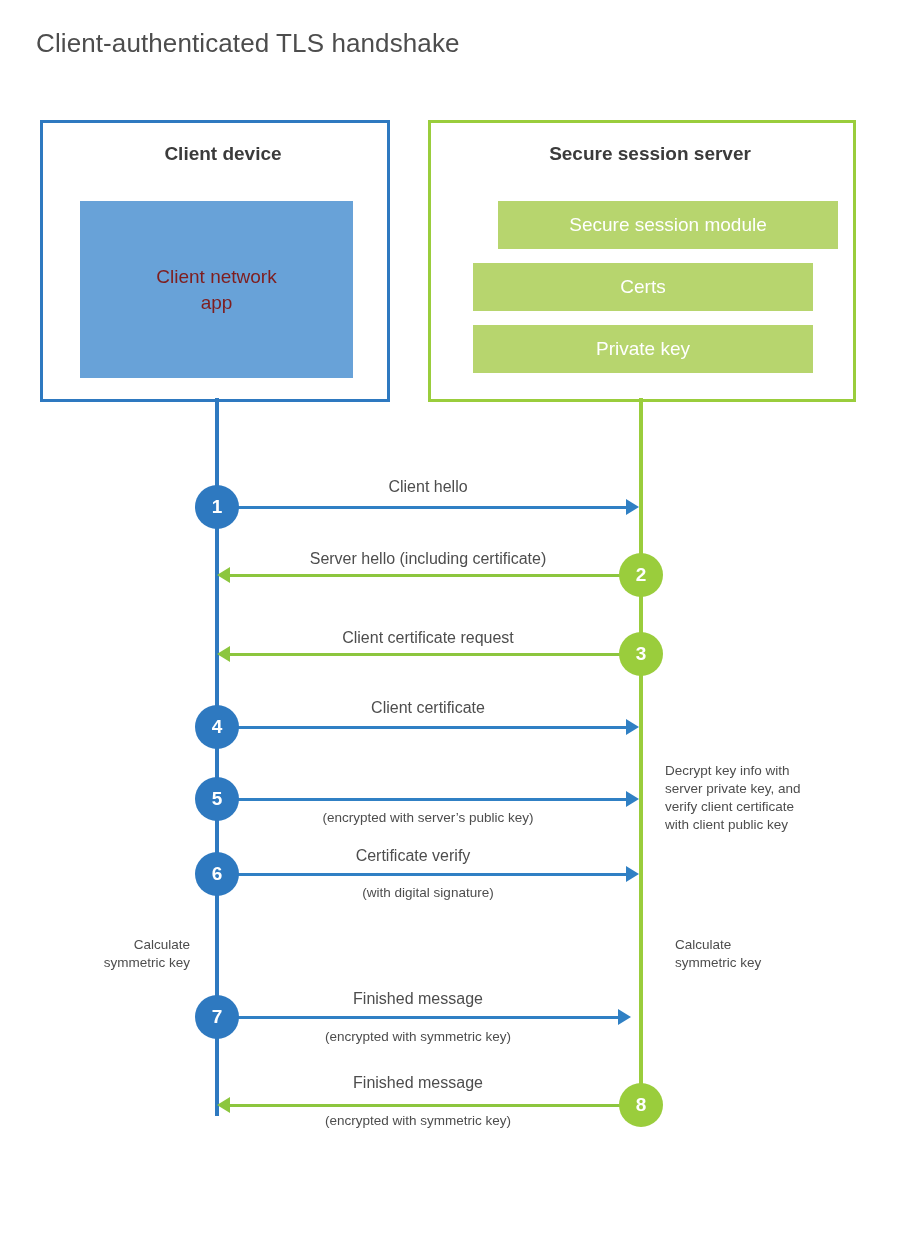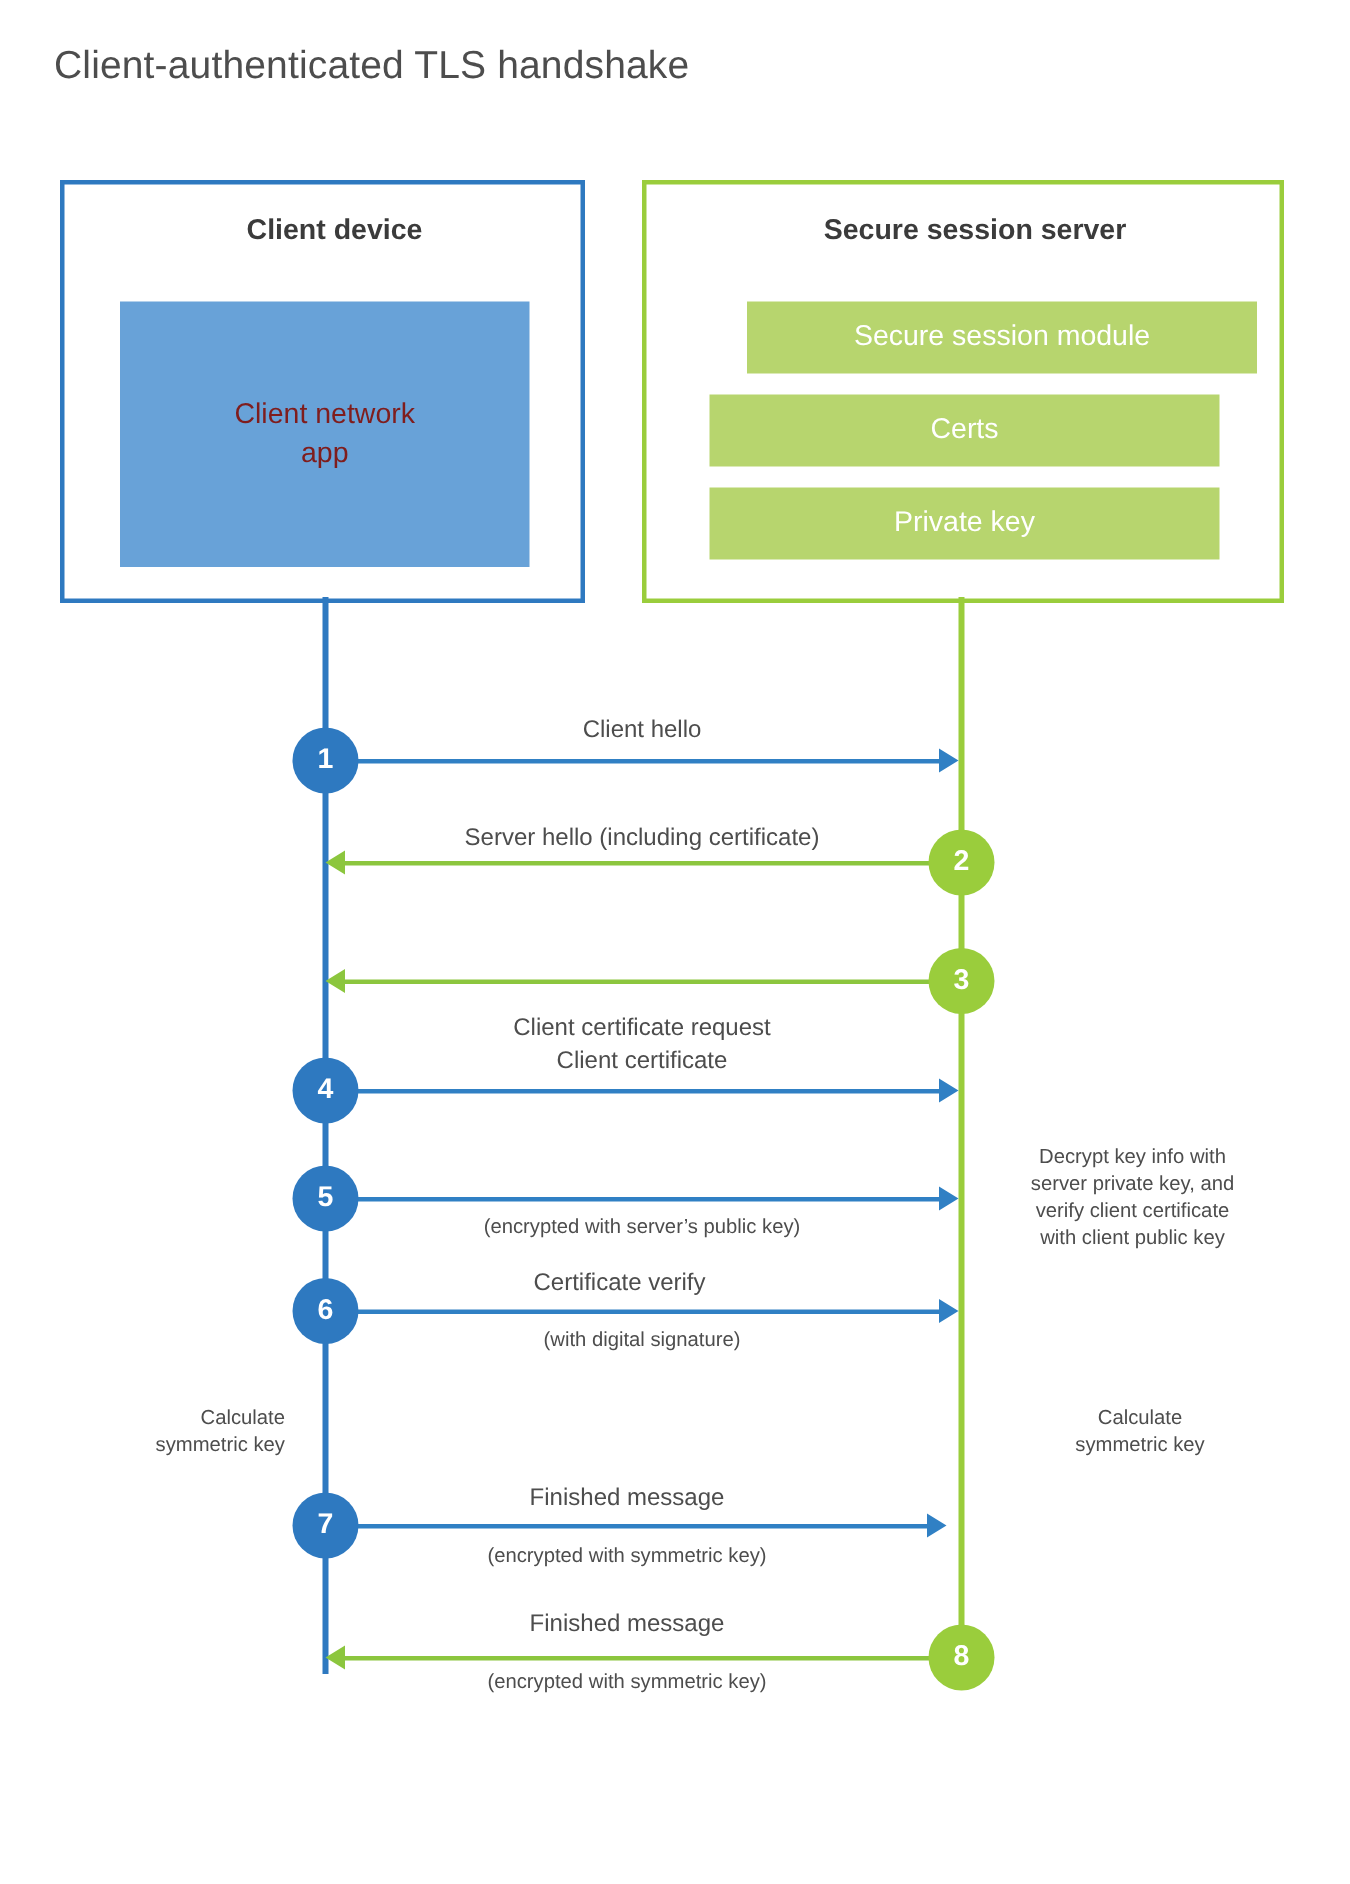--- a/index.html
+++ b/index.html
@@ -170,21 +170,21 @@
 
   
   .side-note {
     position: absolute;
     font-size: 13.5px;
     line-height: 18px;
     color: #4d4d4d;
     white-space: pre-line;
   }
   .side-note.right-align { text-align: right; }
-  .side-note.left-align { text-align: center; }
+  .side-note.left-align { text-align: left; }
 </style>
 </head>
 <body>
 
 <div id="canvas">
 
   <div id="page-title">Client-authenticated TLS handshake</div>
 
   <div id="client-box" class="party-box">
     <div class="party-title">Client device</div>
@@ -207,21 +207,21 @@
   <div class="msg-label" style="left:217px; top:478px; width:422px;">Client hello</div>
   <div class="msg-line blue" style="left:217px; top:506px; width:412px;"></div>
   <div class="arrow-head right blue" style="left:626px; top:499px;"></div>
   <div class="step-badge blue" style="left:195px; top:485px;">1</div>
 
   <div class="msg-label" style="left:217px; top:550px; width:422px;">Server hello (including certificate)</div>
   <div class="msg-line green" style="left:230px; top:574px; width:409px;"></div>
   <div class="arrow-head left green" style="left:217px; top:567px;"></div>
   <div class="step-badge green" style="left:619px; top:553px;">2</div>
 
-  <div class="msg-label" style="left:217px; top:629px; width:422px;margin-top:48px;">Client certificate request</div>
+  <div class="msg-label" style="left:217px; top:629px; width:422px;">Client certificate request</div>
   <div class="msg-line green" style="left:230px; top:653px; width:409px;"></div>
   <div class="arrow-head left green" style="left:217px; top:646px;"></div>
   <div class="step-badge green" style="left:619px; top:632px;">3</div>
 
   <div class="msg-label" style="left:217px; top:699px; width:422px;">Client certificate</div>
   <div class="msg-line blue" style="left:217px; top:726px; width:412px;"></div>
   <div class="arrow-head right blue" style="left:626px; top:719px;"></div>
   <div class="step-badge blue" style="left:195px; top:705px;">4</div>
 
   <div class="msg-line blue" style="left:217px; top:798px; width:412px;"></div>

